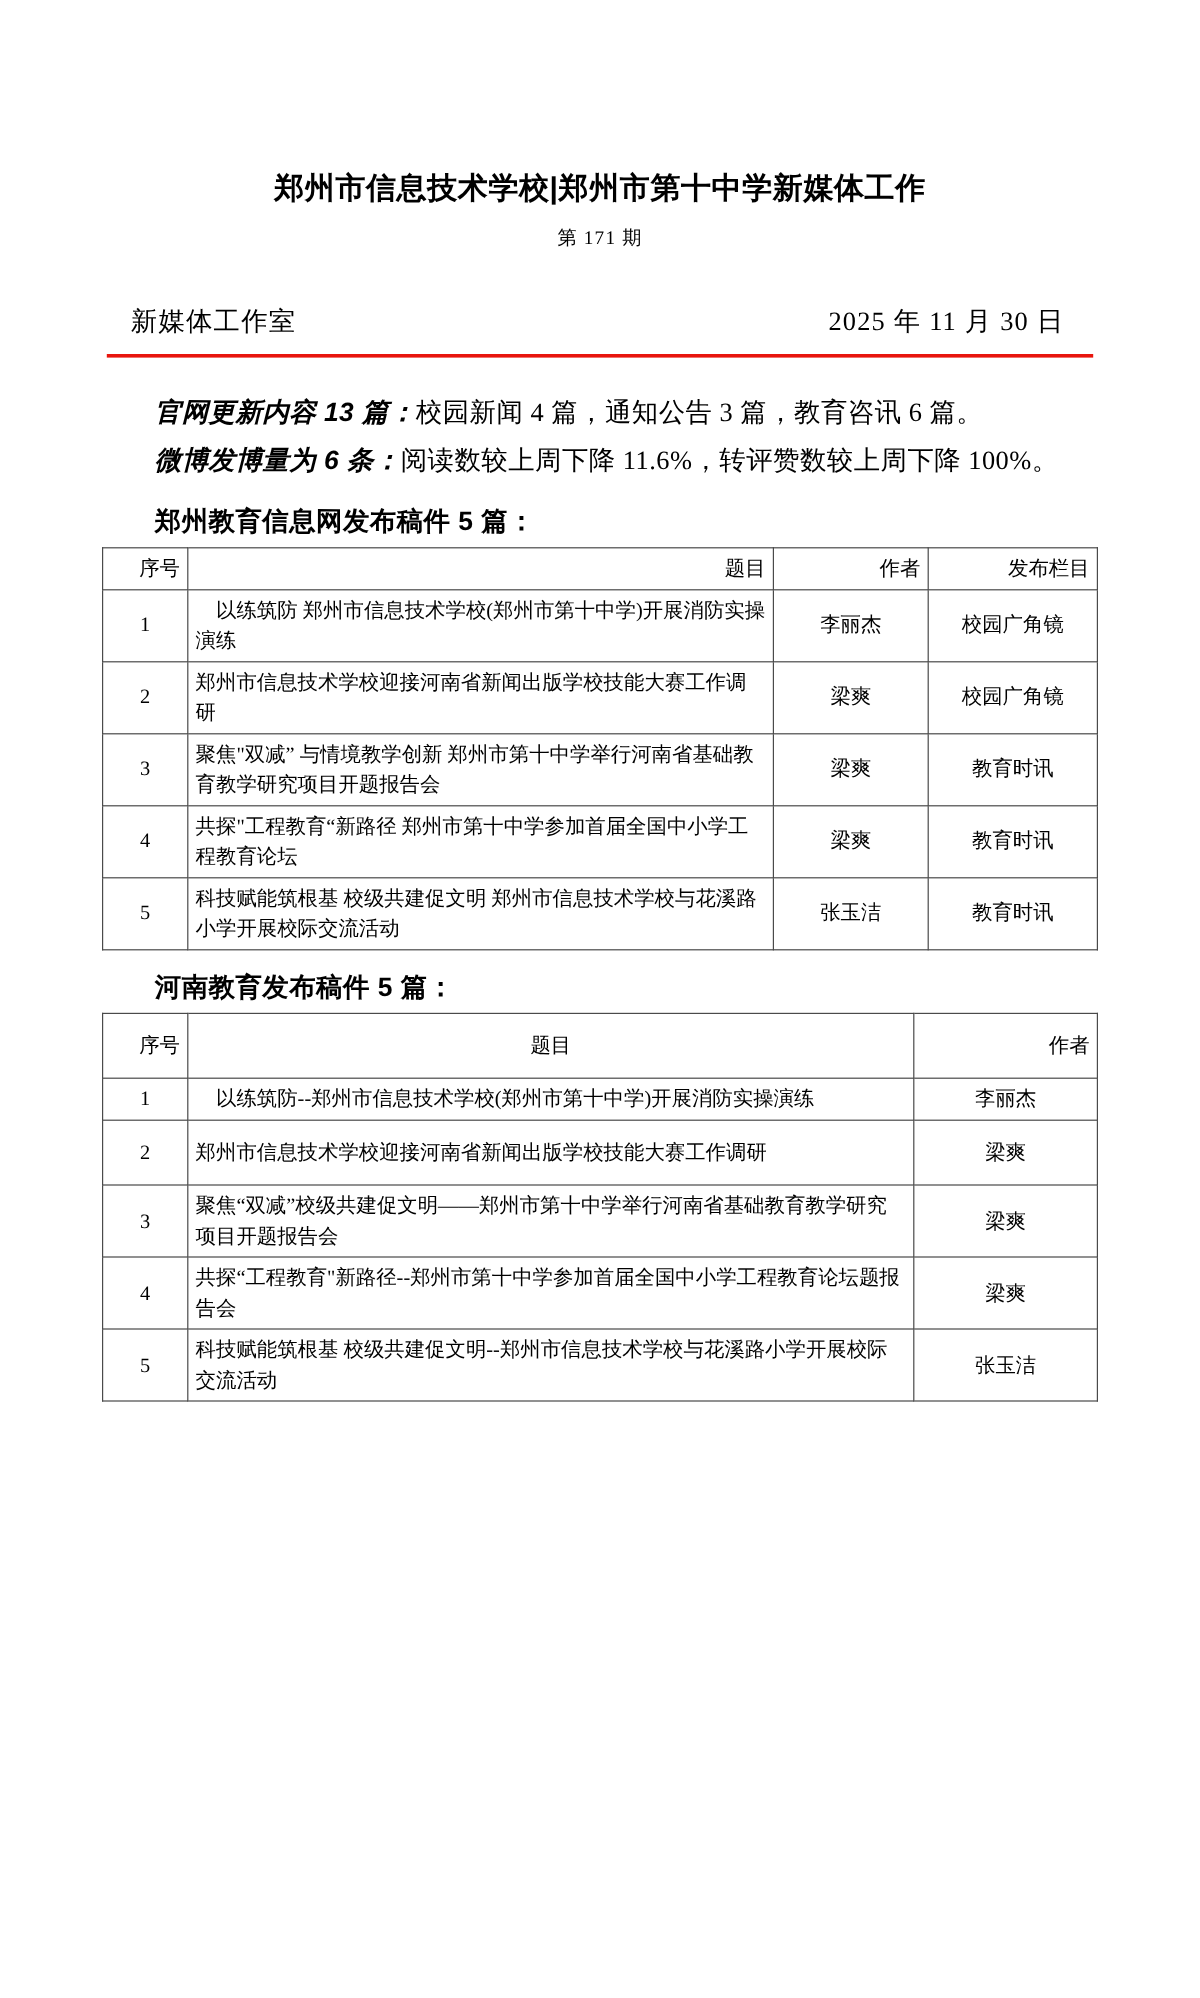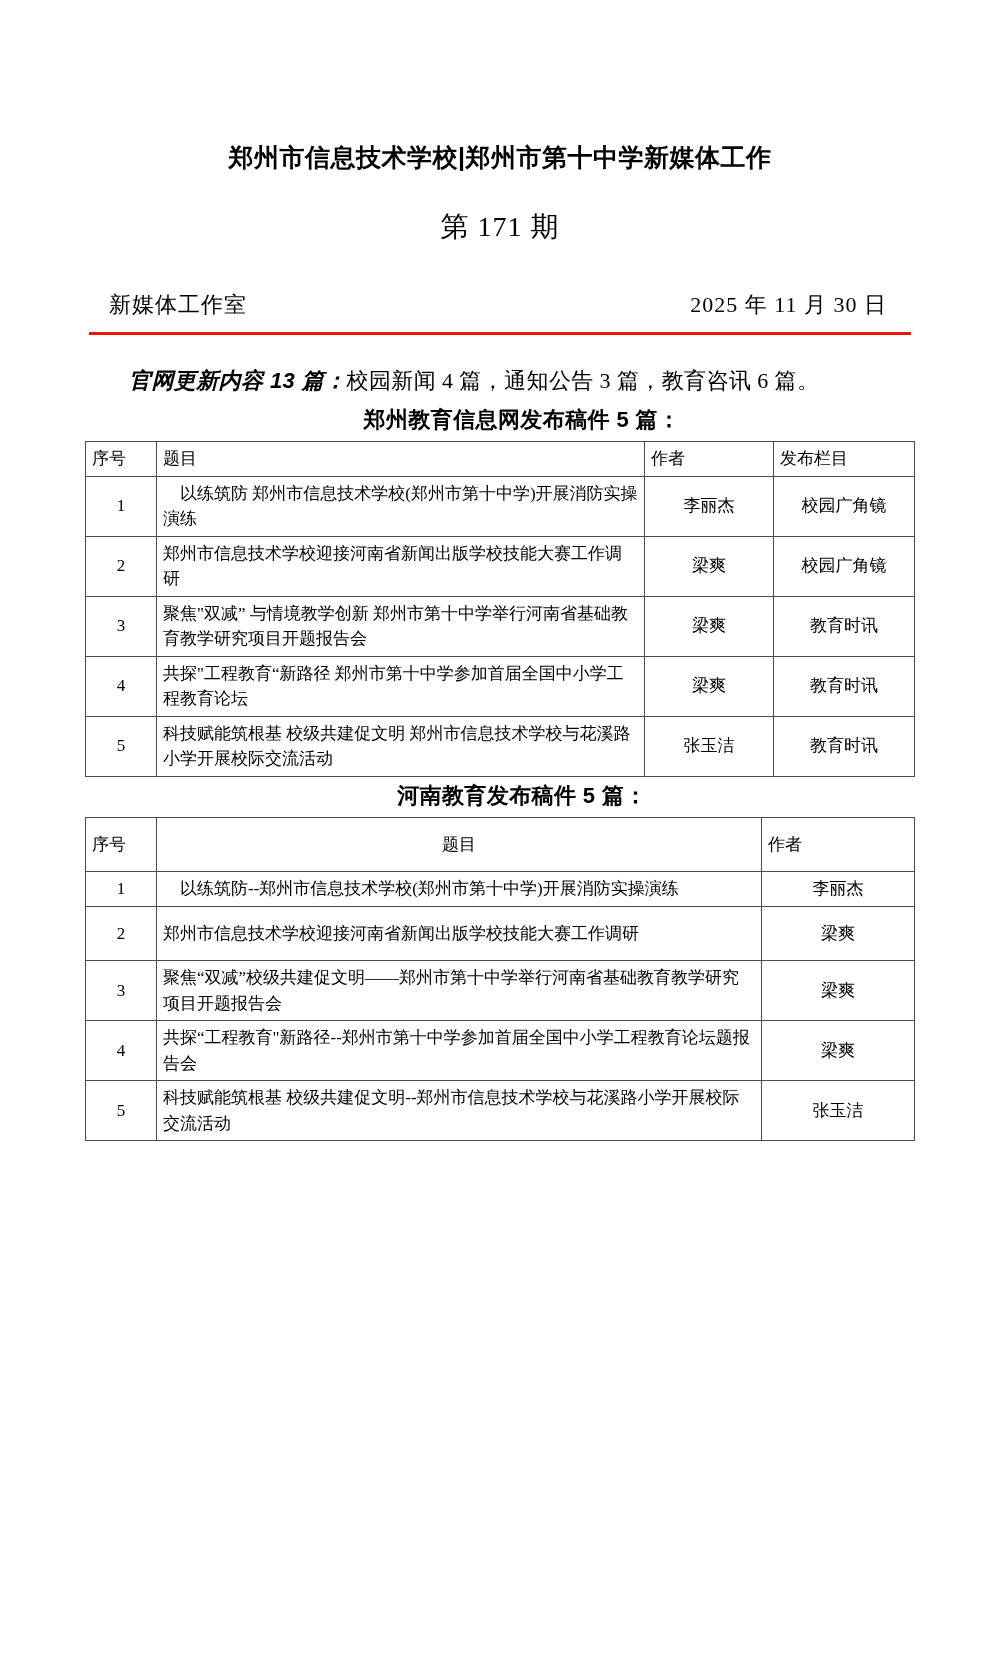--- a/index.html
+++ b/index.html
@@ -40,22 +40,22 @@
     font-family: "Liberation Sans", "DejaVu Sans", sans-serif;
     font-weight: bold;
     font-size: 86px;
     line-height: 1.05;
     margin-top: 46px;
     letter-spacing: 20px;
     text-indent: 20px;
   }
   .issue {
     text-align: center;
-    font-size: 28px;
-    margin-top: 36px;
+    font-size: 16px;
+    margin-top: 16px;
     letter-spacing: 1px;
   }
   .meta-row {
     display: flex;
     justify-content: space-between;
     align-items: baseline;
     margin-top: 44px;
     font-size: 22px;
     padding: 0 28px 0 24px;
     gap: 21px;
@@ -86,41 +86,40 @@
     font-weight: bold;
     font-style: italic;
   }
 
   
   .sec-heading {
     font-family: "Liberation Sans", "DejaVu Sans", sans-serif;
     font-weight: bold;
     font-size: 22px;
     text-indent: 2em;
-    margin-top: 4px;
+    margin-top: 16px;
     margin-bottom: 6px;
     letter-spacing: 0.4px;
-    text-align: center;
   }
 
   
   table.doc {
     width: 100%;
     border-collapse: collapse;
     font-size: 17px;
     table-layout: fixed;
   }
   table.doc td, table.doc th {
     border: 1px solid #4a4a4a;
     padding: 4px 6px;
     vertical-align: middle;
     font-weight: normal;
     line-height: 1.5;
   }
-  table.doc th { text-align: left; }
+  table.doc th { text-align: right; }
   .c-idx { width: 58px; text-align: center; }
   .c-title { text-align: left; }
   .c-author { width: 116px; text-align: center; }
   .c-column { width: 128px; text-align: center; }
   .t2 .c-author { width: 140px; }
   .t2 .c-title { text-align: left; }
   .t2 td { padding: 7px 8px; }
   .t2 .roomy { line-height: 2.45; padding-top: 6px; padding-bottom: 6px; }
   .first-indent { text-indent: 1em; }
 
@@ -143,20 +142,21 @@
   <div class="issue">第 171 期</div>
 
   <div class="meta-row">
     <div class="meta-left">新媒体工作室</div>
     <div class="meta-right">2025 年 11 月 30 日</div>
   </div>
   <div class="red-rule"></div>
 
   <div class="body-block">
     <p class="para"><span class="lead">官网更新内容 13 篇：</span><span>校园新闻 4 篇，通知公告 3 篇，教育咨讯 6 篇。</span></p>
+    <p class="para"><span class="lead">微博发博量为 6 条：</span><span>阅读数较上周下降 11.6%，转评赞数较上周下降 100%。</span></p>
   </div>
 
   <div class="sec-heading">郑州教育信息网发布稿件 5 篇：</div>
 
   <table class="doc t1">
     <thead>
       <tr>
         <th class="c-idx">序号</th>
         <th class="c-title">题目</th>
         <th class="c-author">作者</th>

